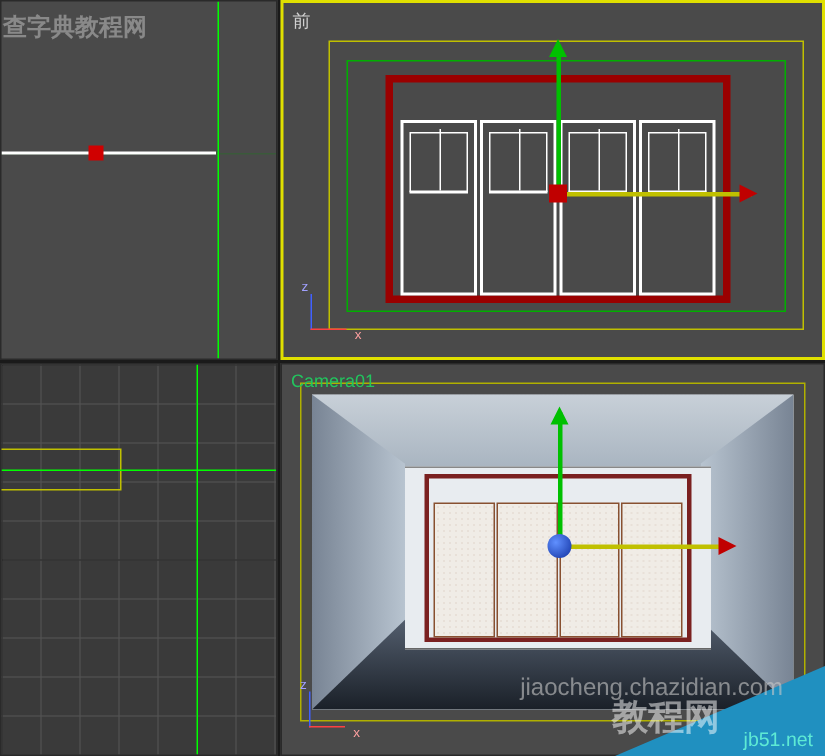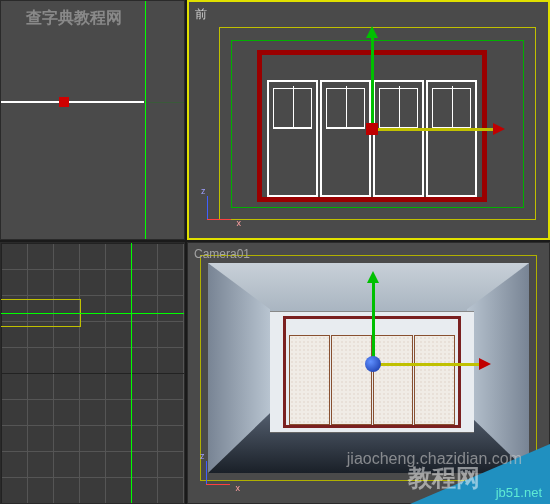--- a/index.html
+++ b/index.html
@@ -30,21 +30,21 @@
       border: 2px solid #e0e000;
     }
     .viewport-label {
       position: absolute;
       top: 4px;
       left: 6px;
       color: #d0d0d0;
       font-size: 12px;
       z-index: 10;
     }
-    .viewport-label.cyan { color: #a3a3a3; }
+    .viewport-label.cyan { color: #22c55e; }
     
     
     .vp-tl .content {
       position: absolute;
       inset: 0;
     }
     .vp-tl .hline {
       position: absolute;
       left: 0;
       right: 40px;
@@ -313,21 +313,21 @@
     
     
     .watermark {
       position: absolute;
       color: rgba(255,255,255,0.35);
       font-size: 16px;
       font-weight: bold;
       pointer-events: none;
       z-index: 100;
     }
-    .wm-tl { left: 26px; top: 8px; text-align: right; }
+    .wm-tl { left: 2px; top: 8px; text-align: right; }
     .wm-br { right: 70px; bottom: 10px; font-size: 24px; color: rgba(255,255,255,0.5); }
     .wm-url {
       position: absolute;
       right: 28px; bottom: 36px;
       color: rgba(200,200,200,0.6);
       font-size: 16px;
       z-index: 100;
     }
     .corner-tri {
       position: absolute;

